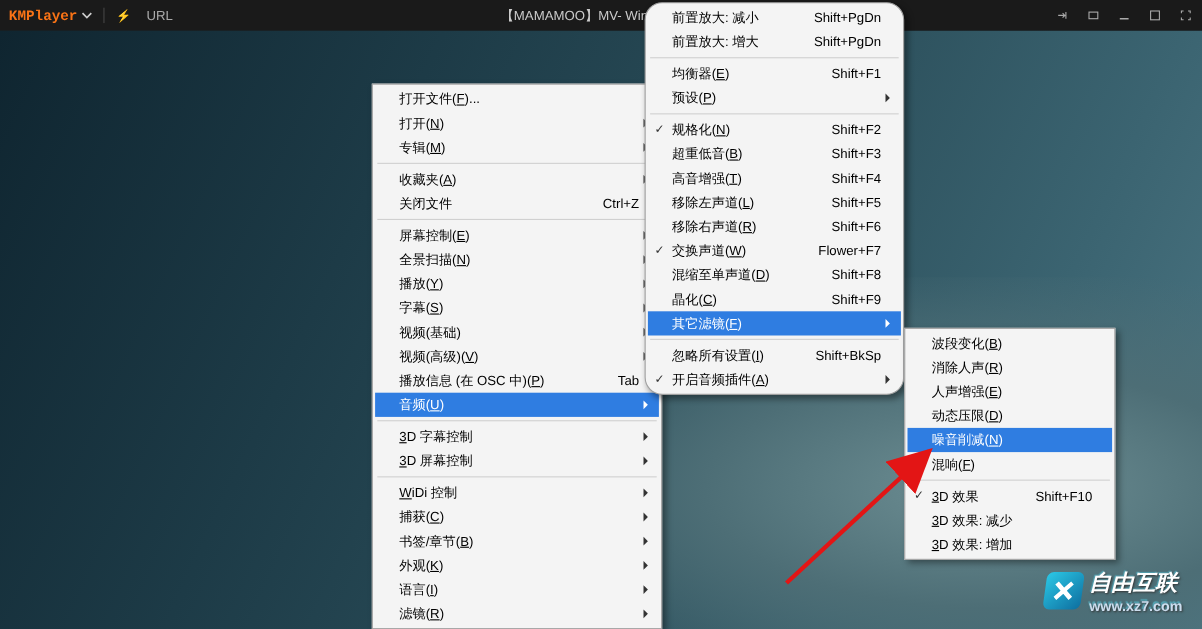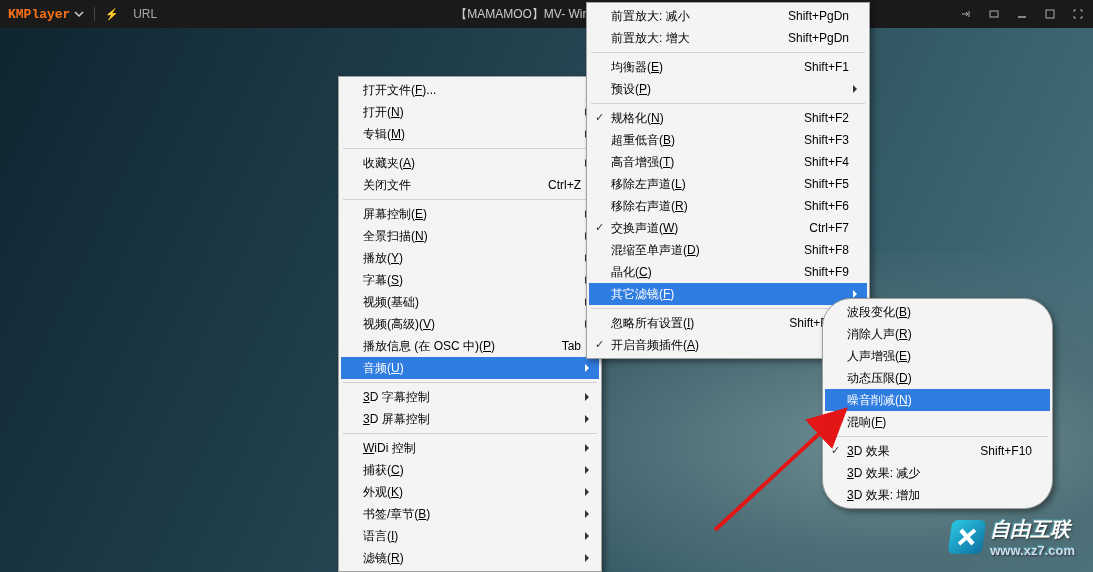--- a/index.html
+++ b/index.html
@@ -209,34 +209,34 @@
       <span class="lbl"><span class="u">3</span>D 屏幕控制</span>
     </div>
     <div class="menu-sep"></div>
     <div class="menu-item arrow">
       <span class="lbl"><span class="u">W</span>iDi 控制</span>
     </div>
     <div class="menu-item arrow">
       <span class="lbl">捕获(<span class="u">C</span>)</span>
     </div>
     <div class="menu-item arrow">
+      <span class="lbl">书签/章节(<span class="u">B</span>)</span>
+    </div>
+    <div class="menu-item arrow">
       <span class="lbl">外观(<span class="u">K</span>)</span>
     </div>
     <div class="menu-item arrow">
-      <span class="lbl">书签/章节(<span class="u">B</span>)</span>
-    </div>
-    <div class="menu-item arrow">
       <span class="lbl">语言(<span class="u">I</span>)</span>
     </div>
     <div class="menu-item arrow">
       <span class="lbl">滤镜(<span class="u">R</span>)</span>
     </div>
   </div>
 
-<div class="menu" id="menu2" style="left:586px; top:2px; width:284px;">
+<div class="menu" id="menu2" style="left:586px; top:2px; width:236px;border-radius:16px;">
     <div class="menu-item">
       <span class="lbl">前置放大: 减小</span>
       <span class="hk">Shift+PgDn</span>
     </div>
     <div class="menu-item">
       <span class="lbl">前置放大: 增大</span>
       <span class="hk">Shift+PgDn</span>
     </div>
     <div class="menu-sep"></div>
     <div class="menu-item">
@@ -264,21 +264,21 @@
       <span class="lbl">移除左声道(<span class="u">L</span>)</span>
       <span class="hk">Shift+F5</span>
     </div>
     <div class="menu-item">
       <span class="lbl">移除右声道(<span class="u">R</span>)</span>
       <span class="hk">Shift+F6</span>
     </div>
     <div class="menu-item">
       <span class="chk">✓</span>
       <span class="lbl">交换声道(<span class="u">W</span>)</span>
-      <span class="hk">Ctrl+F7</span>
+      <span class="hk">Flower+F7</span>
     </div>
     <div class="menu-item">
       <span class="lbl">混缩至单声道(<span class="u">D</span>)</span>
       <span class="hk">Shift+F8</span>
     </div>
     <div class="menu-item">
       <span class="lbl">晶化(<span class="u">C</span>)</span>
       <span class="hk">Shift+F9</span>
     </div>
     <div class="menu-item arrow highlight">
@@ -288,21 +288,21 @@
     <div class="menu-item">
       <span class="lbl">忽略所有设置(<span class="u">I</span>)</span>
       <span class="hk">Shift+BkSp</span>
     </div>
     <div class="menu-item arrow">
       <span class="chk">✓</span>
       <span class="lbl">开启音频插件(<span class="u">A</span>)</span>
     </div>
   </div>
 
-<div class="menu" id="menu3" style="left:822px; top:298px; width:231px;border-radius:29px;">
+<div class="menu" id="menu3" style="left:822px; top:298px; width:192px;">
     <div class="menu-item">
       <span class="lbl">波段变化(<span class="u">B</span>)</span>
     </div>
     <div class="menu-item">
       <span class="lbl">消除人声(<span class="u">R</span>)</span>
     </div>
     <div class="menu-item">
       <span class="lbl">人声增强(<span class="u">E</span>)</span>
     </div>
     <div class="menu-item">

